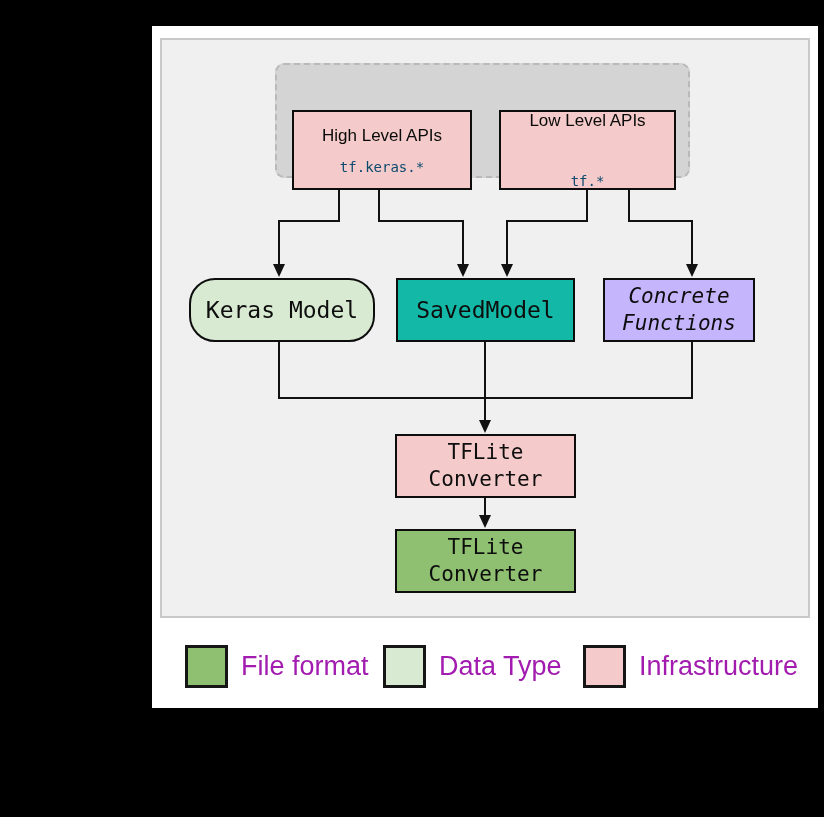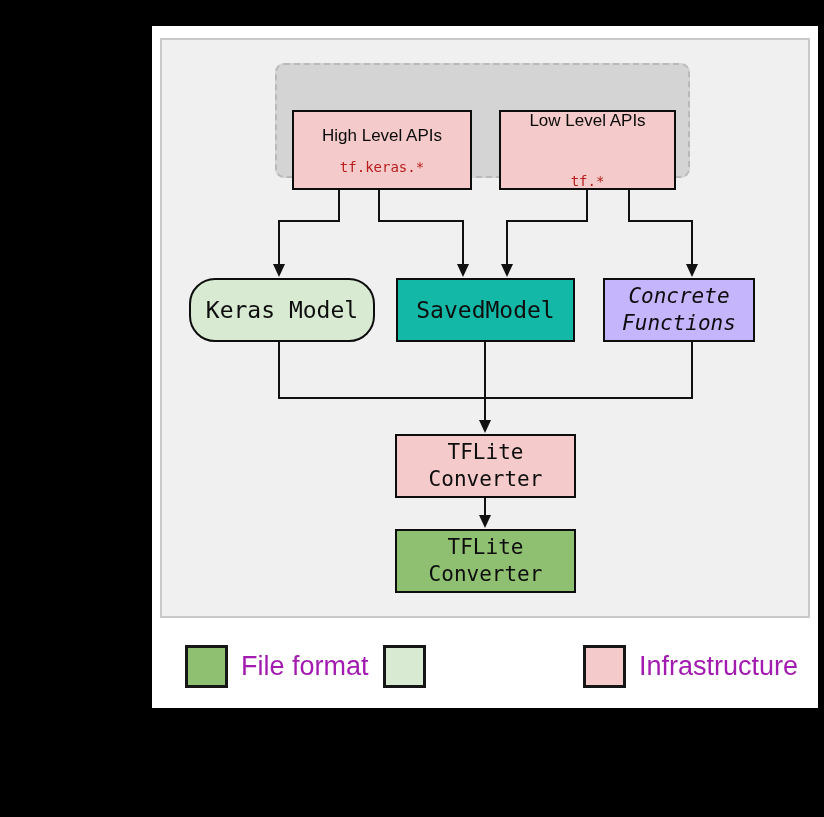--- a/index.html
+++ b/index.html
@@ -48,21 +48,21 @@
     justify-content: center;
     text-align: center;
   }
   .api-box { width: 180px; height: 80px; top: 45px; gap: 16px; }
   .api-box .api-title {
     font-family: "Liberation Sans", sans-serif;
     font-size: 17px; color: #0a0a0a; line-height: 1;
   }
   .api-box .api-code {
     font-family: "DejaVu Sans Mono", monospace;
-    font-size: 14px; color: #b91c1c; line-height: 1;
+    font-size: 14px; color: #0c4a6e; line-height: 1;
   }
   .mono-label {
     font-family: "DejaVu Sans Mono", monospace;
     color: #0d0d0d;
   }
   .row2 { top: 238px; height: 64px; }
   .one-line { font-size: 23px; }
   .two-line { font-size: 21px; line-height: 27px; }
   .legend {
     position: absolute;
@@ -153,20 +153,21 @@
 
     </div>
 
     <div class="legend">
       <div class="legend-item" style="left: 33px;">
         <div class="legend-swatch" style="background-color: rgb(143, 191, 112);"></div>
         <div class="legend-label">File format</div>
       </div>
       <div class="legend-item" style="left: 231px;">
         <div class="legend-swatch" style="background-color: rgb(217, 234, 211);"></div>
+        <div class="legend-label">Data Type</div>
       </div>
       <div class="legend-item" style="left: 431px;">
         <div class="legend-swatch" style="background-color: rgb(244, 203, 202);"></div>
         <div class="legend-label">Infrastructure</div>
       </div>
     </div>
 
   </div>
 </div>
 

